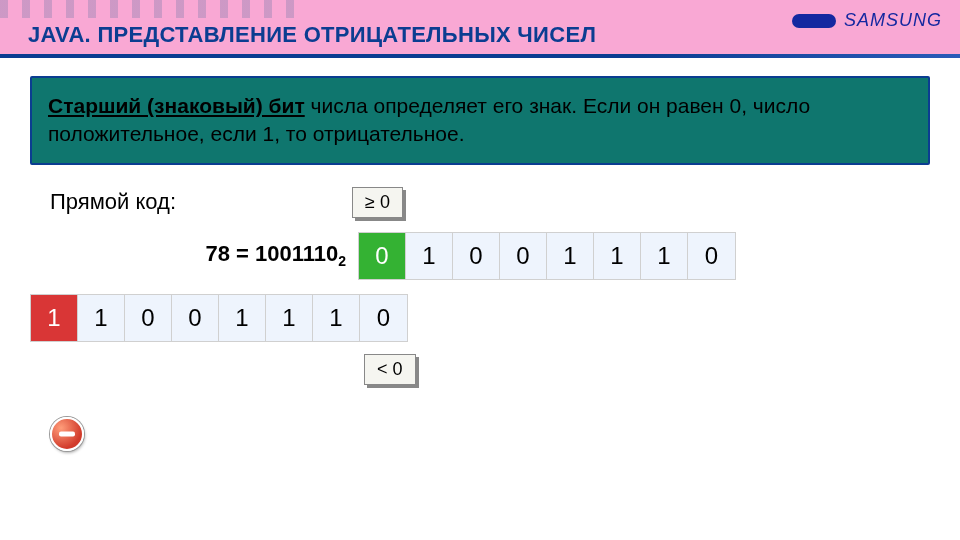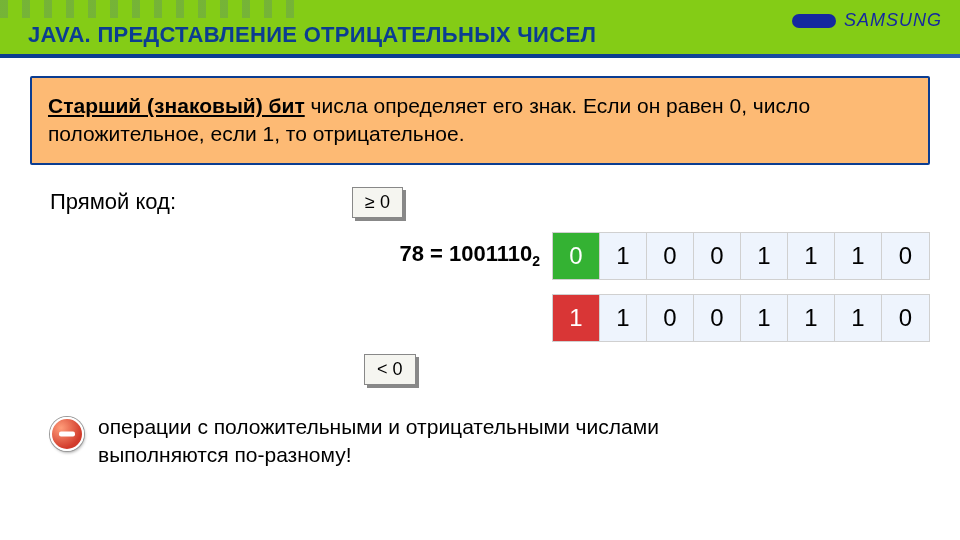--- a/index.html
+++ b/index.html
@@ -7,21 +7,21 @@
     width: 960px;
     height: 540px;
     font-family: Arial, Helvetica, sans-serif;
     background: #fff;
     position: relative;
     overflow: hidden;
   }
   .header {
     position: relative;
     height: 58px;
-    background: #84cc16;
+    background: #f9a8d4;
     border-bottom: 4px solid #0b3d91;
   }
   .header-deco {
     position: absolute;
     left: 0; top: -6px;
     width: 300px; height: 24px;
     opacity: 0.25;
     background:
       repeating-linear-gradient(90deg, #4a6b9a 0 8px, transparent 8px 22px);
   }
@@ -57,21 +57,21 @@
   .header-tail {
     position: absolute;
     right: 0;
     bottom: -4px;
     width: 320px;
     height: 4px;
     background: linear-gradient(90deg, #0b3d91, #2a5bb8);
   }
   .content { padding: 18px 30px; }
   .def-box {
-    background: #fdba74;
+    background: #0f766e;
     border: 2px solid #0b3d91;
     border-radius: 2px;
     padding: 14px 16px 14px 16px;
     font-size: 21px;
     line-height: 1.35;
     color: #000;
   }
   .def-term {
     text-decoration: underline;
     font-weight: 700;
@@ -94,21 +94,20 @@
     border: 1px solid #888;
     box-shadow: 3px 3px 0 #888;
     font-size: 18px;
     text-align: center;
     margin-left: 140px;
   }
   .eq-row {
     display: flex;
     align-items: center;
     margin-top: 14px;
-    justify-content: flex-end;
   }
   .eq-label {
     width: 328px;
     text-align: right;
     font-size: 22px;
     font-weight: 700;
     padding-right: 12px;
   }
   .eq-label .sub {
     font-size: 14px;
@@ -228,16 +227,15 @@
       <div class="bit">1</div>
       <div class="bit">1</div>
       <div class="bit">0</div>
     </div>
   </div>
 
   <span class="badge badge-below">&lt; 0</span>
 
   <div class="warn-row">
     <div class="warn-icon"></div>
-    <div class="warn-text">операции с положительными и отрицательными числами выполняются по-разному!</div>
   </div>
 
 </div>
 
 </body></html>

